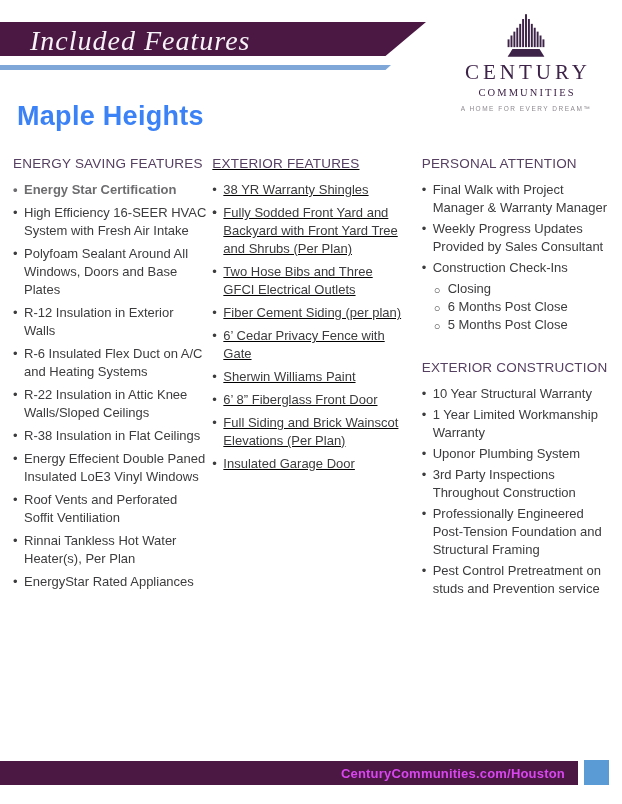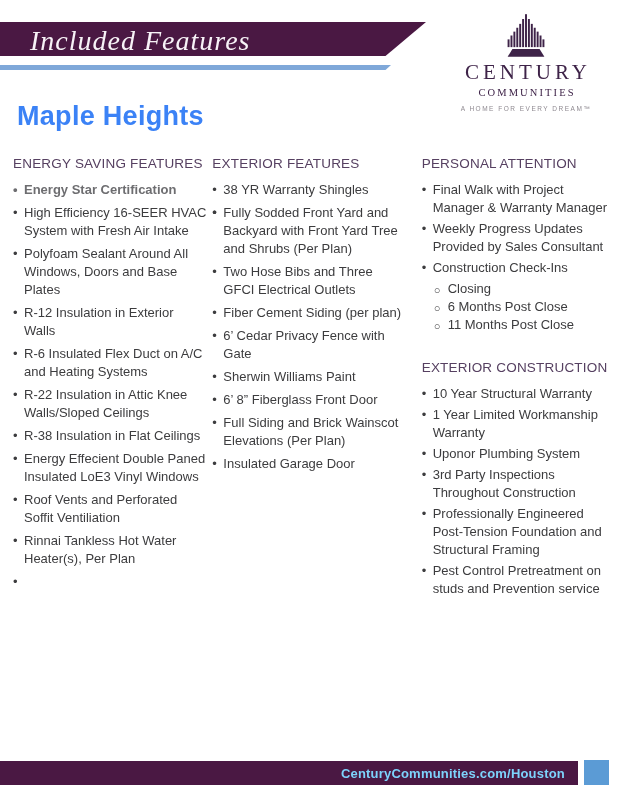--- a/index.html
+++ b/index.html
@@ -30,21 +30,21 @@
   .logo-sub{font-family:"Liberation Serif",serif;font-size:10.5px;letter-spacing:2.1px;margin-top:2px;text-indent:2px;white-space:nowrap;}
   .logo-tagline{font-size:6.5px;letter-spacing:1.5px;color:#8f8a91;margin-top:7px;white-space:nowrap;}
   
   .community-title{
     position:absolute;left:17px;top:101px;margin:0;
     font-size:27px;font-weight:bold;color:#3b82f6;letter-spacing:0.3px;
   }
   
   .columns{position:absolute;left:13px;top:155px;width:604px;display:flex;align-items:flex-start;}
   .col-1{width:196px;margin-right:6px;}
-  .col-2{width:196px;margin-right:16px;}
+  .col-2{width:196px;margin-right:16px;text-decoration:underline;}
   .col-3{width:198px;}
   .section + .section{margin-top:25px;}
   .sec-heading{
     font-size:13.5px;line-height:17px;color:#564061;
     letter-spacing:0.2px;margin-bottom:9px;white-space:nowrap;
   }
   .item{
     position:relative;padding-left:11px;
     font-size:13px;line-height:18px;color:#3c3c3e;margin-bottom:5px;
   }
@@ -52,21 +52,21 @@
   .bullet{position:absolute;left:0;top:0;}
   .item.muted{color:#6d6d70;font-weight:bold;}
   .subitem{position:relative;padding-left:26px;font-size:13px;line-height:18px;color:#3c3c3e;}
   .sbullet{position:absolute;left:12px;top:0.5px;font-size:11px;}
   
   .footer-bar{
     position:absolute;left:0;top:761px;width:578px;height:24px;background:#4a1843;
     display:flex;align-items:center;justify-content:flex-end;
     padding-right:13px;box-sizing:border-box;
   }
-  .footer-link{color:#7dd3fc;font-size:13px;font-weight:bold;letter-spacing:0.2px;}
+  .footer-link{color:#d946ef;font-size:13px;font-weight:bold;letter-spacing:0.2px;}
   .footer-square{position:absolute;left:584px;top:760px;width:25px;height:25px;background:#5b9bd5;}
 </style>
 </head>
 <body>
 
 <div class="page">
 
   <div class="banner">
     <span class="banner-title">Included Features</span>
   </div>
@@ -105,21 +105,21 @@
           <div class="item muted"><span class="bullet">•</span><span>Energy Star Certification</span></div>
           <div class="item"><span class="bullet">•</span><span>High Efficiency 16-SEER HVAC System with Fresh Air Intake</span></div>
           <div class="item"><span class="bullet">•</span><span>Polyfoam Sealant Around All Windows, Doors and Base Plates</span></div>
           <div class="item"><span class="bullet">•</span><span>R-12 Insulation in Exterior Walls</span></div>
           <div class="item"><span class="bullet">•</span><span>R-6 Insulated Flex Duct on A/C and Heating Systems</span></div>
           <div class="item"><span class="bullet">•</span><span>R-22 Insulation in Attic Knee Walls/Sloped Ceilings</span></div>
           <div class="item"><span class="bullet">•</span><span>R-38 Insulation in Flat Ceilings</span></div>
           <div class="item"><span class="bullet">•</span><span>Energy Effecient Double Paned Insulated LoE3 Vinyl Windows</span></div>
           <div class="item"><span class="bullet">•</span><span>Roof Vents and Perforated Soffit Ventiliation</span></div>
           <div class="item"><span class="bullet">•</span><span>Rinnai Tankless Hot Water Heater(s), Per Plan</span></div>
-          <div class="item"><span class="bullet">•</span></div>
+          <div class="item"><span class="bullet">•</span><span>EnergyStar Rated Appliances</span></div>
         </div>
       </div>
       <div class="col col-2">
         <div class="section">
           <div class="sec-heading">EXTERIOR FEATURES</div>
           <div class="item"><span class="bullet">•</span><span>38 YR Warranty Shingles</span></div>
           <div class="item"><span class="bullet">•</span></div>
           <div class="item"><span class="bullet">•</span><span>Fully Sodded Front Yard and Backyard with Front Yard Tree and Shrubs (Per Plan)</span></div>
           <div class="item"><span class="bullet">•</span><span>Two Hose Bibs and Three GFCI Electrical Outlets</span></div>
           <div class="item"><span class="bullet">•</span><span>Fiber Cement Siding (per plan)</span></div>
@@ -131,21 +131,21 @@
         </div>
       </div>
       <div class="col col-3">
         <div class="section">
           <div class="sec-heading">PERSONAL ATTENTION</div>
           <div class="item"><span class="bullet">•</span><span>Final Walk with Project Manager &amp; Warranty Manager</span></div>
           <div class="item"><span class="bullet">•</span><span>Weekly Progress Updates Provided by Sales Consultant</span></div>
           <div class="item"><span class="bullet">•</span><span>Construction Check-Ins</span></div>
           <div class="subitem"><span class="sbullet">○</span><span>Closing</span></div>
           <div class="subitem"><span class="sbullet">○</span><span>6 Months Post Close</span></div>
-          <div class="subitem"><span class="sbullet">○</span><span>11 Months Post Close</span></div>
+          <div class="subitem"><span class="sbullet">○</span><span>5 Months Post Close</span></div>
         </div>
         <div class="section">
           <div class="sec-heading">EXTERIOR CONSTRUCTION</div>
           <div class="item"><span class="bullet">•</span><span>10 Year Structural Warranty</span></div>
           <div class="item"><span class="bullet">•</span><span>1 Year Limited Workmanship Warranty</span></div>
           <div class="item"><span class="bullet">•</span><span>Uponor Plumbing System</span></div>
           <div class="item"><span class="bullet">•</span><span>3rd Party Inspections Throughout Construction</span></div>
           <div class="item"><span class="bullet">•</span><span>Professionally Engineered Post-Tension Foundation and Structural Framing</span></div>
           <div class="item"><span class="bullet">•</span><span>Pest Control Pretreatment on studs and Prevention service</span></div>
         </div>

